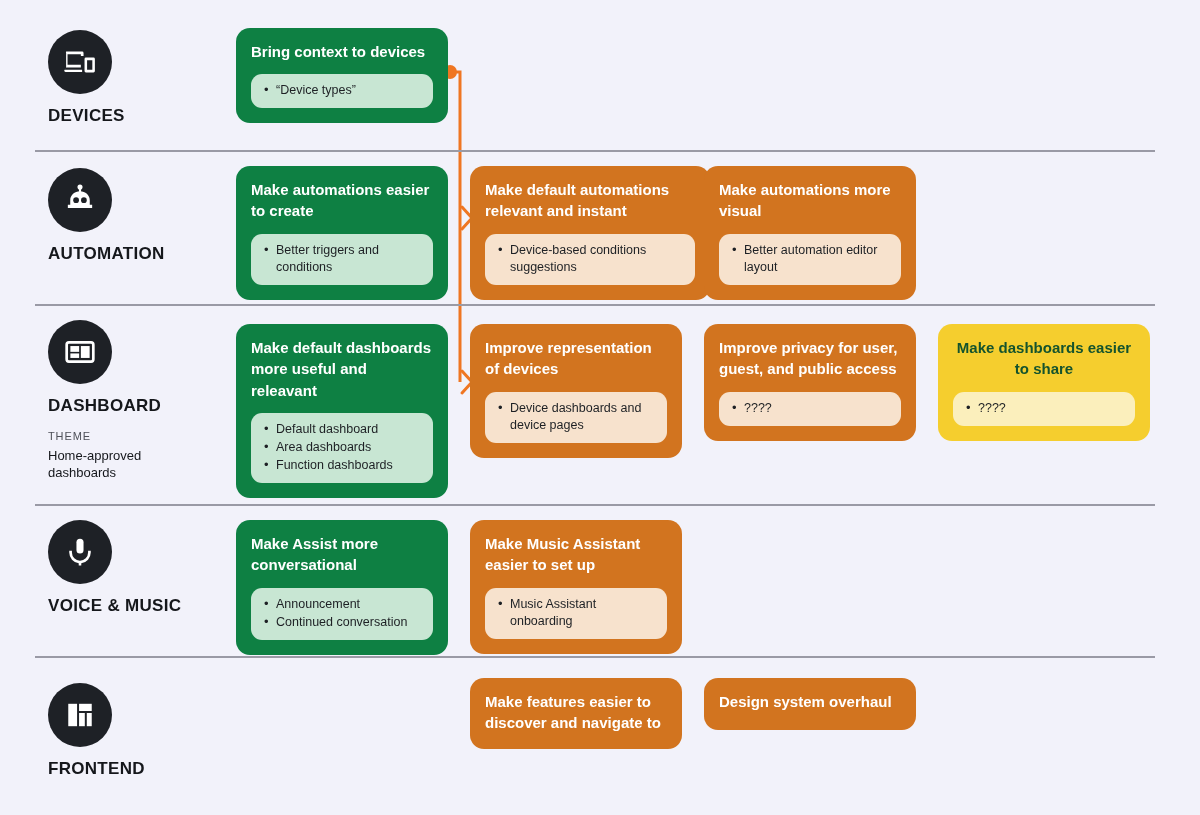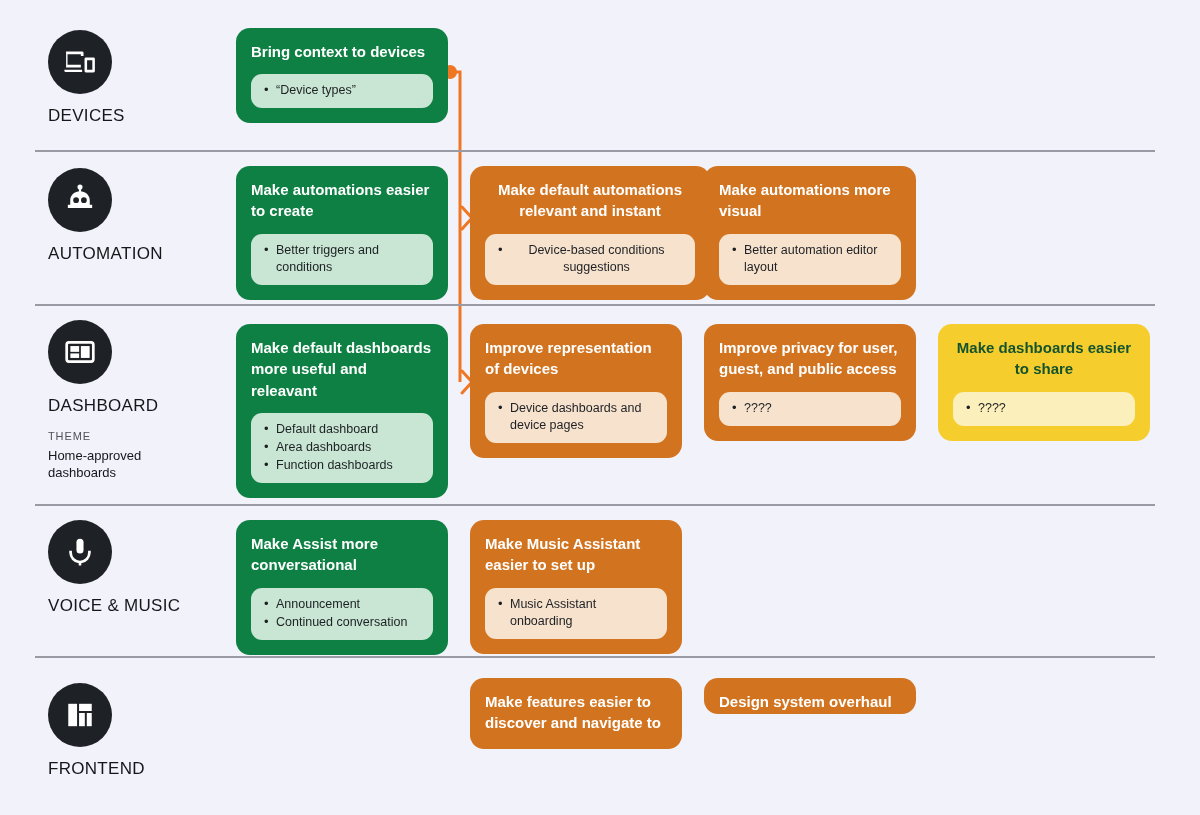--- a/index.html
+++ b/index.html
@@ -21,21 +21,21 @@
   
   .cat { position: absolute; left: 48px; width: 200px; }
   .cat-icon {
     width: 64px; height: 64px; border-radius: 50%;
     background: #1e2126;
     display: flex; align-items: center; justify-content: center;
   }
   .cat-icon svg { display: block; }
   .cat-label {
     margin-top: 12px;
-    font-size: 17px; font-weight: normal; letter-spacing: 0.3px;
+    font-size: 17px; font-weight: bold; letter-spacing: 0.3px;
     color: #15171b; white-space: nowrap;
   }
   .cat-theme-key {
     margin-top: 14px; font-size: 11px; letter-spacing: 0.9px;
     color: #4e5058; font-weight: normal;
   }
   .cat-theme-val {
     margin-top: 5px; font-size: 13px; color: #15171b; line-height: 1.32;
     width: 150px;
   }
@@ -70,21 +70,21 @@
     font-size: 13px; color: #1d2024;
   }
 
   .card.green { background: #0e8043; }
   .card.green .chip { background: #c8e6d3; }
   .card.orange { background: #d2741f; }
   .card.orange .chip { background: #f7e2cd; }
   .card.yellow { background: #f5ce2e; }
   .card.yellow .chip { background: #fbefbc; }
 
-  .card.plain { padding-bottom: 2px; }
+  .card.plain { padding-bottom: 18px; }
 
   
   #connector { position: absolute; left: 0; top: 0; pointer-events: none; }
 </style>
 </head>
 <body>
 
 <div id="board">
 
   <svg id="connector" width="1200" height="815">
@@ -134,21 +134,21 @@
 
     <div class="card green" style="left:236px;top:14px;width:212px;">
       <div class="card-title">Make automations easier to create</div>
       <div class="chip">
         <ul>
             <li>Better triggers and conditions</li>
           </ul>
       </div>
     </div>
 
-    <div class="card orange" style="left:470px;top:14px;width:240px;text-align:center;">
+    <div class="card orange" style="left:470px;top:14px;width:240px;">
       <div class="card-title">Make default automations relevant and instant</div>
       <div class="chip">
         <ul>
             <li>Device-based conditions suggestions</li>
           </ul>
       </div>
     </div>
 
     <div class="card orange" style="left:704px;top:14px;width:212px;">
       <div class="card-title">Make automations more visual</div>

